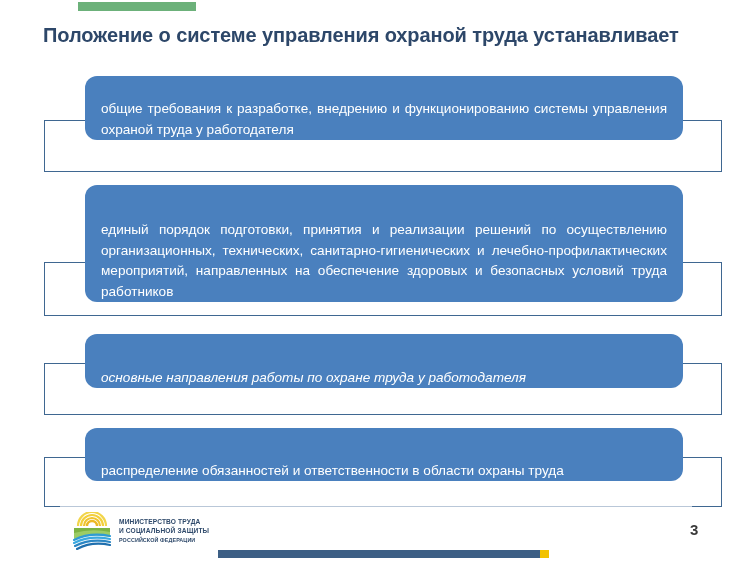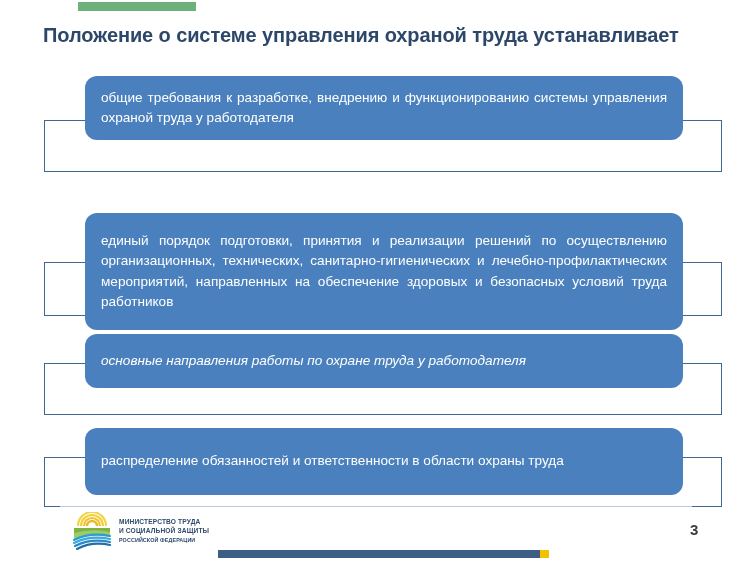--- a/index.html
+++ b/index.html
@@ -69,21 +69,21 @@
     background: transparent;
   }
 
   
   .chip {
     position: absolute;
     background: #4a80be;
     border-radius: 12px;
     color: #ffffff;
     display: flex;
-    align-items: center;
+    align-items: flex-end;
   }
 
   .chip-text {
     display: block;
     width: 100%;
     padding: 0 16px;
     font-size: 13.6px;
     line-height: 20.5px;
     color: #ffffff;
     text-align: justify;
@@ -93,27 +93,27 @@
 
   .chip-text.single {
     text-align: left;
   }
 
   
   #row1 .frame { left: 44px;  top: 120px; width: 678px; height: 52px; }
   #row1 .chip  { left: 85px;  top: 76px;  width: 598px; height: 64px; }
 
   #row2 .frame { left: 44px;  top: 262px; width: 678px; height: 54px; }
-  #row2 .chip  { left: 85px;  top: 185px; width: 598px; height: 117px; margin-top: 28px; }
+  #row2 .chip  { left: 85px;  top: 185px; width: 598px; height: 117px; }
 
   #row3 .frame { left: 44px;  top: 363px; width: 678px; height: 52px; }
   #row3 .chip  { left: 85px;  top: 334px; width: 598px; height: 54px; font-style: italic; }
 
   #row4 .frame { left: 44px;  top: 457px; width: 678px; height: 50px; }
-  #row4 .chip  { left: 85px;  top: 428px; width: 598px; height: 67px; }
+  #row4 .chip  { left: 85px;  top: 428px; width: 598px; height: 53px; }
 
   
   .footer-rule {
     position: absolute;
     left: 60px;
     top: 506px;
     width: 632px;
     height: 1px;
     background: #b9c7d8;
   }

